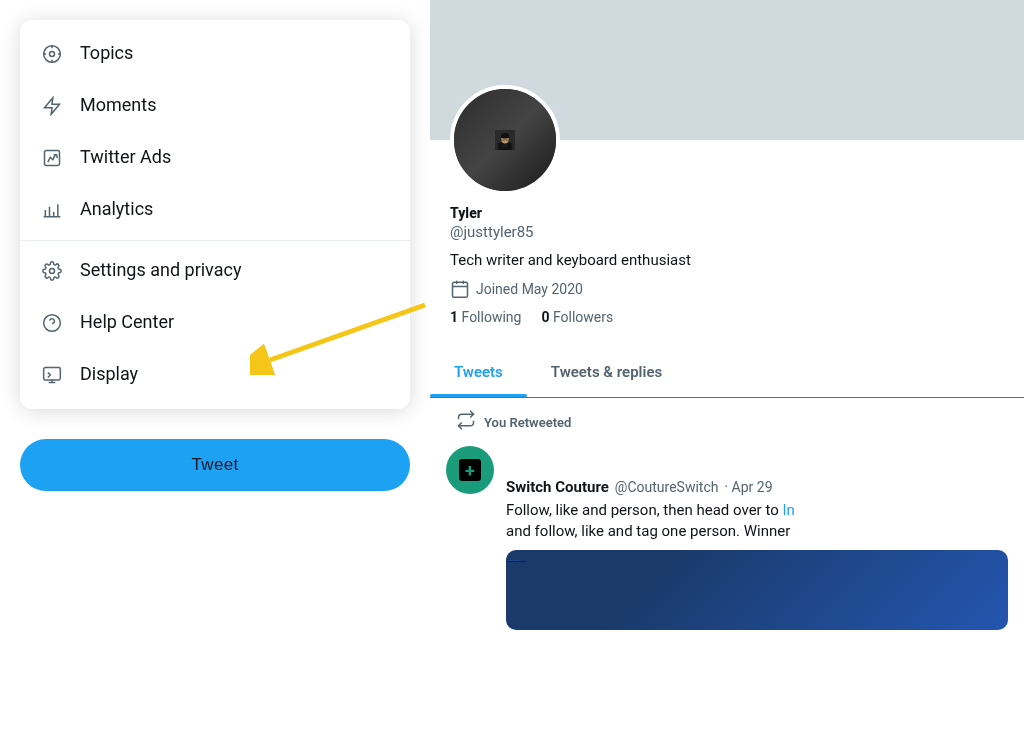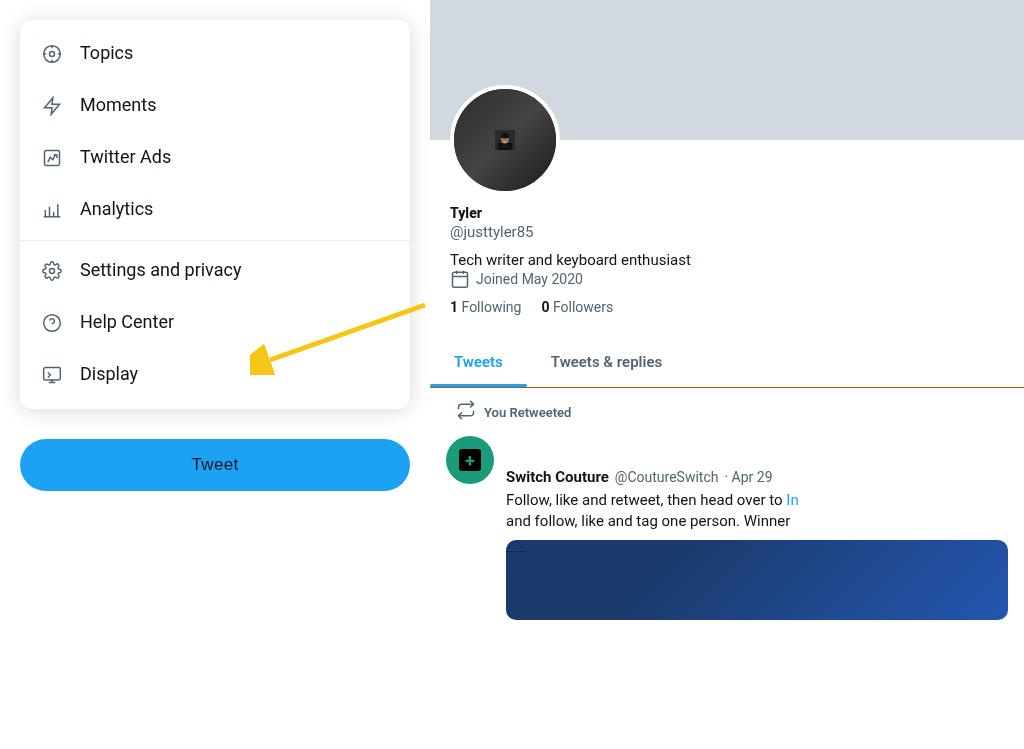--- a/index.html
+++ b/index.html
@@ -151,20 +151,21 @@
 
     .profile-handle {
       font-size: 15px;
       color: #536471;
       margin-bottom: 10px;
     }
 
     .profile-bio {
       font-size: 15px;
       color: #0f1419;
+      margin-bottom: 10px;
     }
 
     .profile-joined {
       display: flex;
       align-items: center;
       gap: 6px;
       color: #536471;
       font-size: 14px;
       margin-bottom: 10px;
     }
@@ -502,21 +503,21 @@
       <div class="tweet-avatar">
         <div class="tweet-avatar-plus">+</div>
       </div>
       <div class="tweet-content">
         <div class="tweet-header">
           <span class="tweet-name">Switch Couture</span>
           <span class="tweet-handle">@CoutureSwitch</span>
           <span class="tweet-date">· <span>Apr 29</span></span>
         </div>
         <div class="tweet-text">
-          <span>Follow, like and retweet, then head over to</span>
+          <span>Follow, like and person, then head over to</span>
           <span class="link">In</span>
           <br>
           <span>and follow, like and tag one person.  Winner</span>
         </div>
         <div class="tweet-image-preview">
           
           <svg width="100%" height="80" viewBox="0 0 400 80" xmlns="http://www.w3.org/2000/svg">
             <rect width="400" height="80" fill="#1a3a6b"></rect>
 
             <rect x="10" y="45" width="18" height="14" rx="2" fill="#2456b0"></rect>

